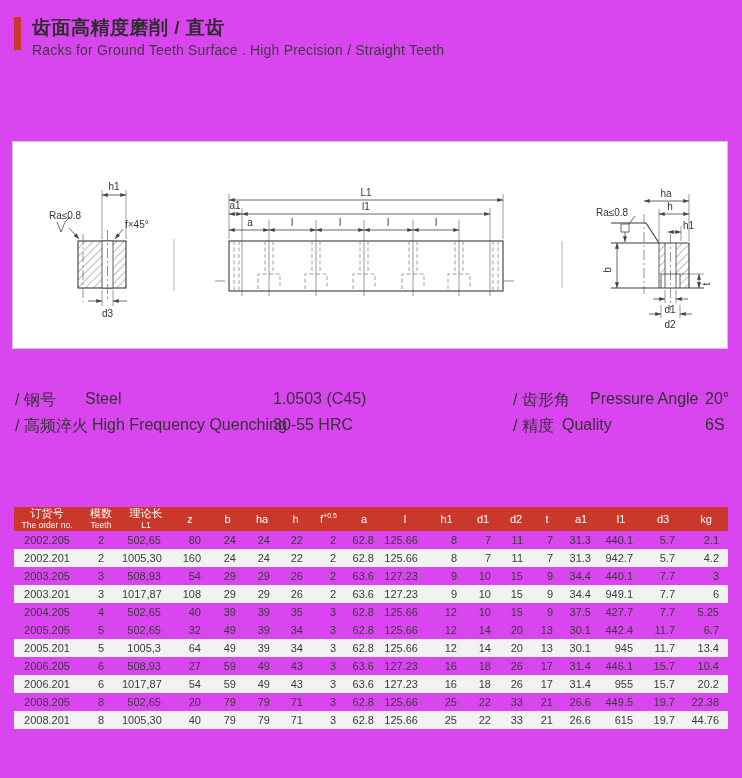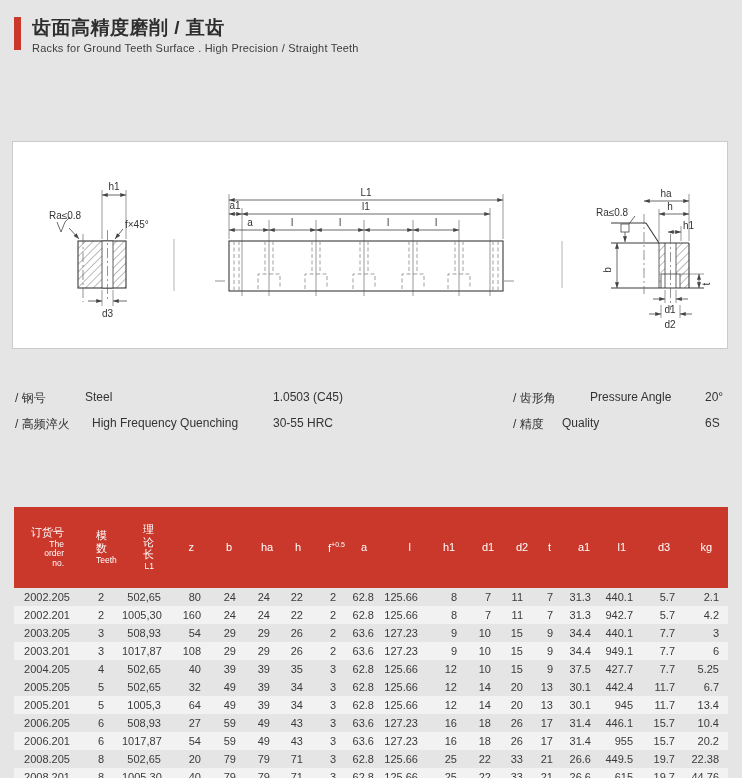--- a/index.html
+++ b/index.html
@@ -1,48 +1,48 @@
 <!DOCTYPE html>
 <html style="--accent: #c9382b; --row-alt: #f2f2f2; --draw-border: #cbcbcb;"><head>
 <meta charset="utf-8">
 <style>
   :root { --accent:#c9382b; --row-alt:#f2f2f2; --draw-border:#cbcbcb; }
   * { box-sizing:border-box; }
   html,body { margin:0; padding:0; background:#fff; }
   body { width:742px; height:778px; font-family:"Liberation Sans",sans-serif; color:#3a3a3a; }
-  .page { position:relative; width:742px; height:778px; overflow:hidden; background:#e5e5e5; }
+  .page { position:relative; width:742px; height:778px; overflow:hidden; background:#d946ef; }
 
   
   .header { position:absolute; left:14px; top:17px; display:flex; }
   .accent-bar { width:7px; height:33px; background:var(--accent); margin-right:11px; }
   .title-zh { font-size:19px; font-weight:bold; color:#2e2e2e; letter-spacing:0.5px; line-height:22px; }
-  .title-en { font-size:11px; color:#3d3d3d; margin-top:3px; letter-spacing:0.2px; }
+  .title-en { font-size:14px; color:#3d3d3d; margin-top:3px; letter-spacing:0.2px; }
 
   
   .drawing-box { position:absolute; left:12px; top:141px; width:716px; height:208px; border:1px solid var(--draw-border); background:#fff; }
   svg text { font-family:"Liberation Sans",sans-serif; }
   .lbl { font-size:10px; fill:#333; }
   .ol  { stroke:#3a3a3a; stroke-width:1.1; }
   .ol2 { stroke:#3a3a3a; stroke-width:0.8; }
   .thin{ stroke:#555; stroke-width:0.6; }
   .dim { stroke:#444; stroke-width:0.8; marker-start:url(#arr); marker-end:url(#arr); }
   .lead{ stroke:#444; stroke-width:0.8; marker-end:url(#arr); }
   .dimplain { stroke:#444; stroke-width:0.8; fill:none; }
   .cl  { stroke:#666; stroke-width:0.7; stroke-dasharray:10 3 2 3; }
   .hid { stroke:#888; stroke-width:0.8; stroke-dasharray:4 2.5; fill:none; }
   .sep { stroke:#b5b5b5; stroke-width:1; }
 
   
-  .specs { position:absolute; left:15px; top:388px; width:714px; height:60px; font-size:12px; }
+  .specs { position:absolute; left:15px; top:388px; width:714px; height:60px; font-size:16px; }
   .spec-row { position:absolute; left:0; width:714px; height:16px; }
   .spec-row span { position:absolute; top:0; white-space:nowrap; color:#333; }
 
   
   .dim-table { position:absolute; left:14px; top:507px; width:714px; border-collapse:collapse; table-layout:fixed; }
-  .dim-table th { background:var(--accent); color:#fff; font-weight:normal; height:24px; vertical-align:middle; text-align:right; padding:16px; line-height:1.15; }
+  .dim-table th { background:var(--accent); color:#fff; font-weight:normal; height:24px; vertical-align:middle; text-align:center; padding:0; line-height:1.15; }
   .th-top { font-size:11px; }
   .th-top sup { font-size:7px; vertical-align:super; letter-spacing:0; }
   .th-bot { font-size:8.5px; margin-top:1px; }
   .dim-table td { height:18px; font-size:11px; padding:0; color:#3a3a3a; white-space:nowrap; }
   .dim-table td.c { text-align:center; }
   .dim-table td.r { text-align:right; padding-right:9px; }
   .dim-table tr.alt { background:var(--row-alt); }
 </style>
 </head>
 <body>

